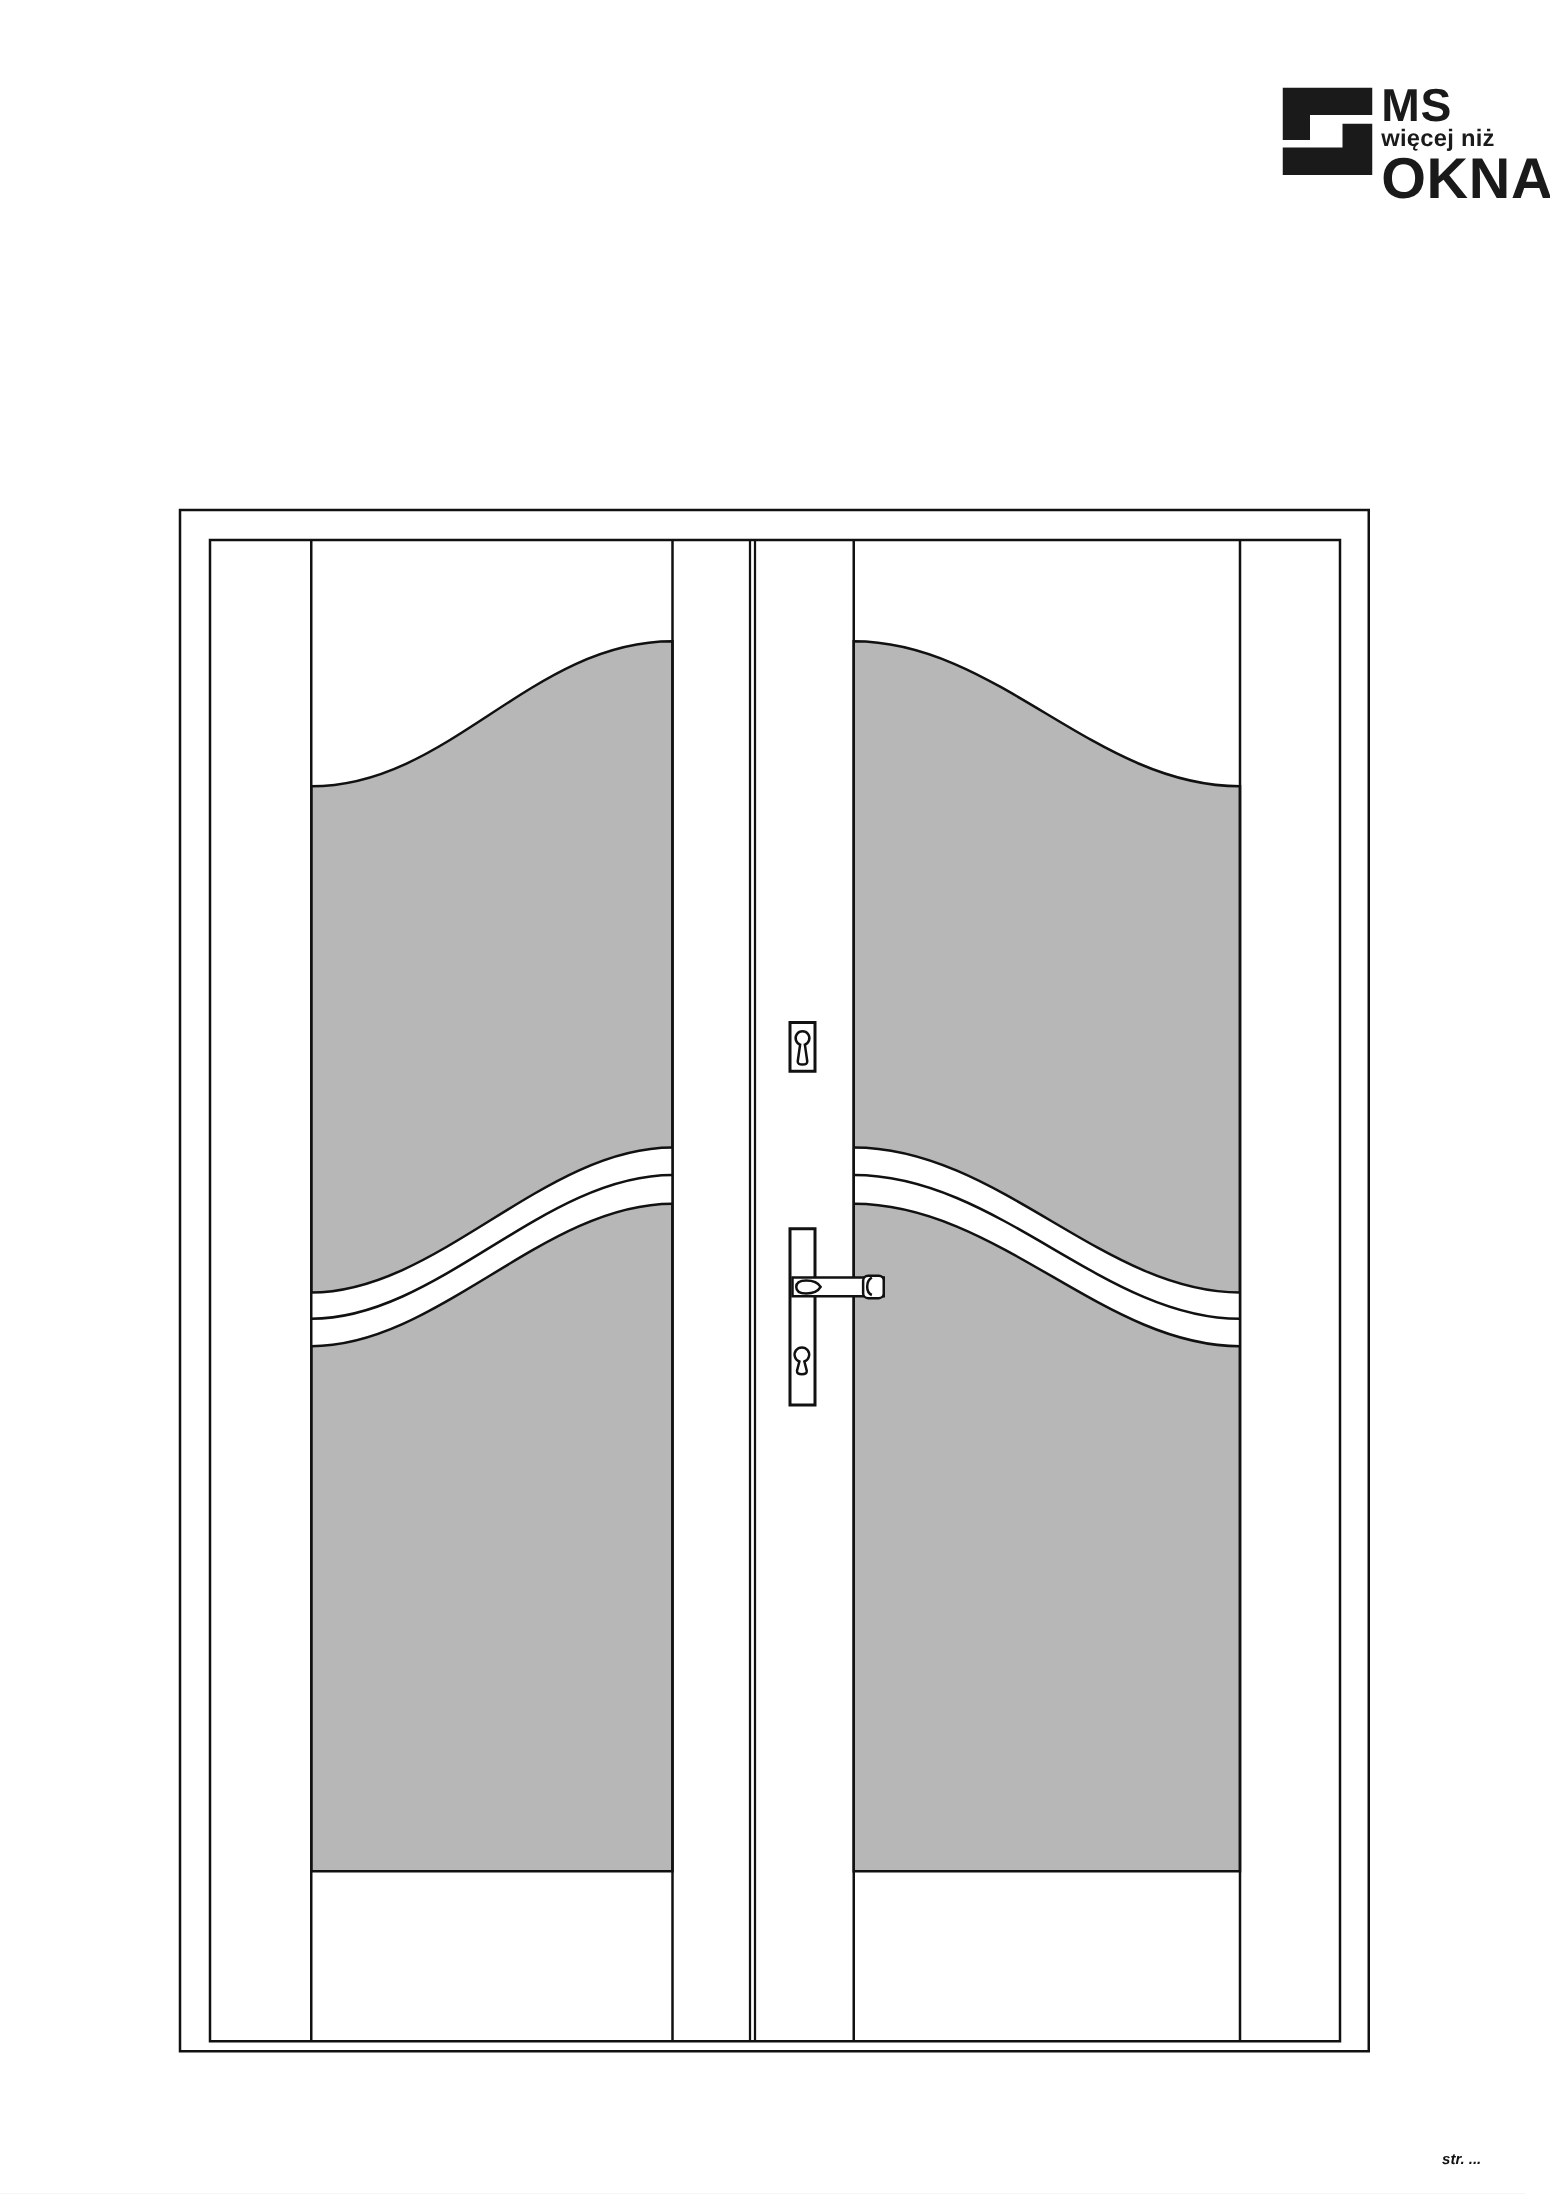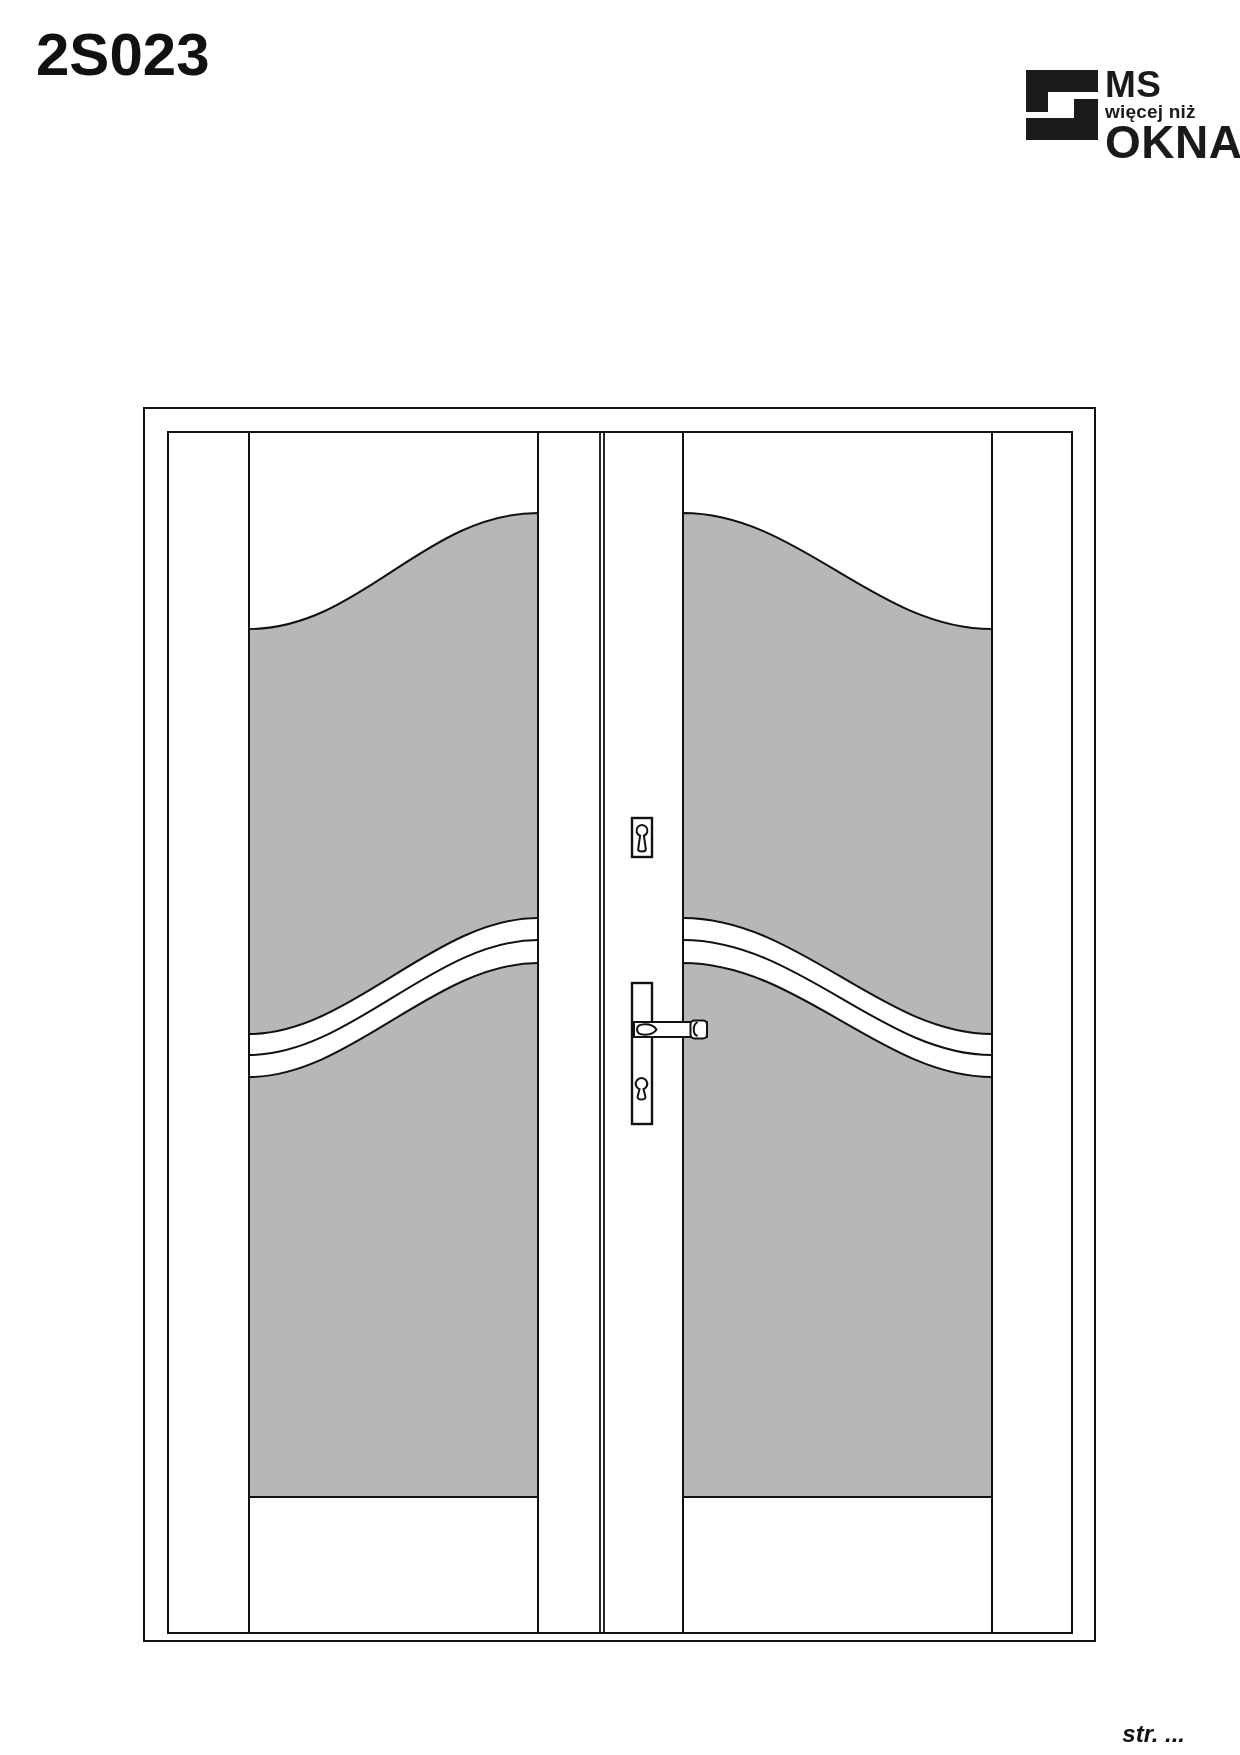--- a/index.html
+++ b/index.html
@@ -18,30 +18,29 @@
     display:flex; flex-direction:row; align-items:flex-start;margin-top:34px;
   }
   .logo-mark { width:72px; height:70px; flex:0 0 auto; }
   .logo-text { margin-left:7px; display:flex; flex-direction:column; color:#1a1a1a; }
   .logo-line1 { font-size:37px; font-weight:bold; line-height:0.82; letter-spacing:0.5px; }
   .logo-line2 { font-size:19px; font-weight:bold; line-height:1.0; margin-top:2px; letter-spacing:0.2px; white-space:nowrap; }
   .logo-line3 { font-size:46px; font-weight:bold; line-height:0.95; letter-spacing:0.5px;text-align:center; }
   .drawing-svg { position:absolute; left:0; top:0; }
   .footer-page {
     position:absolute; right:55px; top:1720px;
-    font-size:24px; font-weight:bold; font-style:italic; color:#111;
+    font-size:12px; font-weight:bold; font-style:italic; color:#111;
     white-space:nowrap;
   }
 </style>
 </head>
 <body>
 
 <div class="page">
 
-  <div class="model-code">2S023</div>
 
   <div class="logo">
     <svg class="logo-mark" viewBox="0 0 72 70" width="72" height="70">
       <path d="M0,0 H72 V22 H22 V42 H0 Z" fill="#1a1a1a"></path>
       <path d="M72,70 H0 V48 H48 V29 H72 Z" fill="#1a1a1a"></path>
     </svg>
     <div class="logo-text">
       <span class="logo-line1">MS</span>
       <span class="logo-line2">więcej niż</span>
       <span class="logo-line3">OKNA</span>

